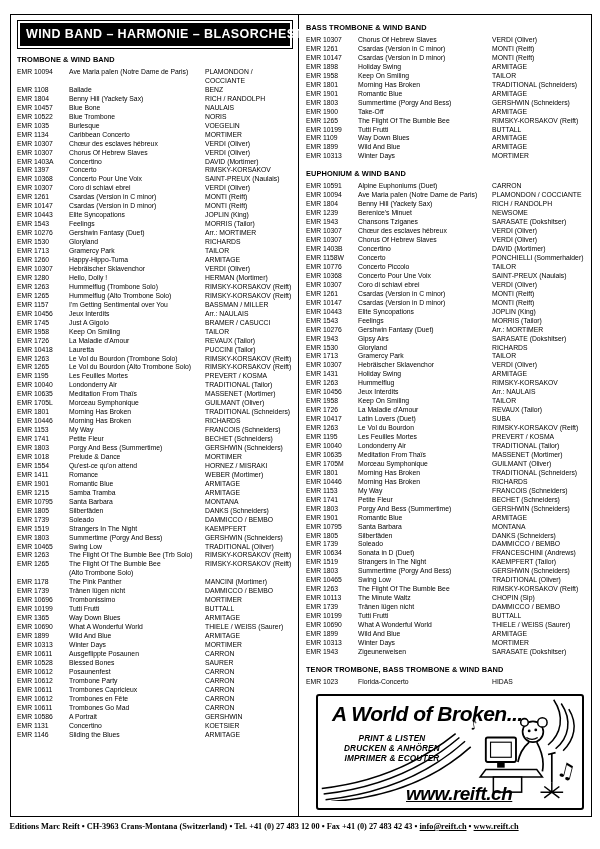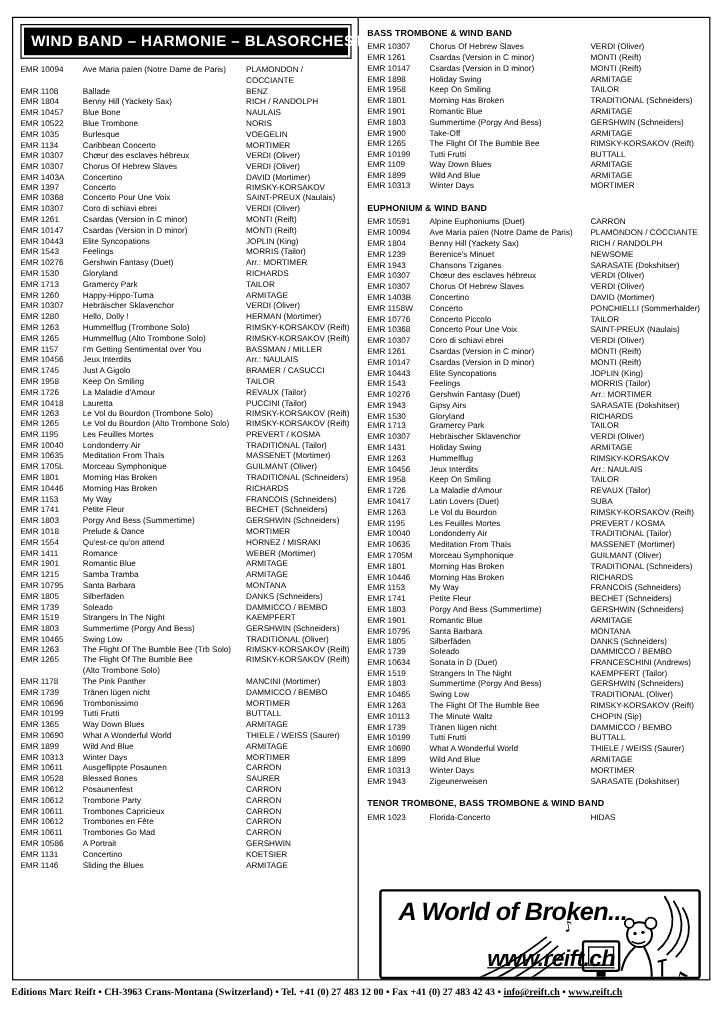--- a/index.html
+++ b/index.html
@@ -1,20 +1,20 @@
 <!DOCTYPE html>
 <html><head>
 <meta charset="utf-8">
 <style>
   html,body{margin:0;padding:0;background:#fff;}
   body{width:600px;height:849px;position:relative;font-family:"Liberation Sans",sans-serif;color:#000;overflow:hidden;}
   .page-box{position:absolute;left:10px;top:14px;width:580px;height:801px;border:1px solid #000;display:flex;background:#fff;}
   .col{box-sizing:border-box;}
   .col-left{width:288px;border-right:1px solid #000;padding:3px 4px 0 6px;}
-  .col-right{flex:1;padding:6px 4px 0 7px;display:flex;flex-direction:column;gap:47px;}
+  .col-right{flex:1;padding:6px 4px 0 7px;display:flex;flex-direction:column;}
   .title-wrap{border:1px solid #000;padding:2px;margin:2px 1px 6px 0;}
   .title-bar{background:#000;color:#fff;font-weight:bold;font-size:12.5px;letter-spacing:.4px;padding:4px 6px 5px 6px;white-space:nowrap;}
   .section-heading{font-weight:bold;font-size:7.4px;margin:8px 0 4px 0;letter-spacing:.1px;}
   .section:first-child .section-heading{margin-top:2px;}
   .row{display:flex;align-items:flex-start;line-height:8.95px;font-size:6.8px;}
   .row .ref{width:52px;flex:none;}
   .row .work{width:132px;flex:none;white-space:pre-line;padding-right:4px;}
   .row .composer{flex:1;}
   .col-right .row .work{width:130px;}
   
@@ -31,20 +31,21 @@
 </head>
 <body>
 
 <div class="page-box">
   <div class="col col-left">
     <div class="title-wrap">
       <div class="title-bar">WIND BAND – HARMONIE – BLASORCHESTER</div>
     </div>
     <div>
         <div class="section">
+          <div class="section-heading">TROMBONE &amp; WIND BAND</div>
           <div class="row">
             <span class="ref">EMR 10094</span>
             <span class="work">Ave Maria païen (Notre Dame de Paris)</span>
             <span class="composer">PLAMONDON / COCCIANTE</span>
           </div>
           <div class="row">
             <span class="ref">EMR 1108</span>
             <span class="work">Ballade</span>
             <span class="composer">BENZ</span>
           </div>
@@ -796,18 +797,23 @@
         <path d="M224,49 C216,56 214,62 212,70" stroke="#000" stroke-width="1.8" fill="none"></path>
         <path d="M232,49 C238,60 240,70 238,80" stroke="#000" stroke-width="1.8" fill="none"></path>
 
         <path d="M244,62 L252,60 M248,61 L248,92" stroke="#000" stroke-width="1.8" fill="none"></path>
         <path d="M236,102 L260,102 M248,92 L248,102 M240,96 L256,108 M256,96 L240,108" stroke="#000" stroke-width="1.6" fill="none"></path>
 
         <text x="252" y="84" font-size="22" font-family="DejaVu Sans, sans-serif" fill="#000" transform="rotate(14 252 84)">♫</text>
         <text x="162" y="36" font-size="13" font-family="DejaVu Sans, sans-serif" fill="#000" transform="rotate(-10 162 36)">♪</text>
       </svg>
       <div class="ad-headline">A World of Broken...</div>
+      <div class="ad-lines">
+        <div class="ad-line">PRINT &amp; LISTEN</div>
+        <div class="ad-line">DRUCKEN &amp; ANHÖREN</div>
+        <div class="ad-line">IMPRIMER &amp; ECOUTER</div>
+      </div>
       <div class="ad-site">www.reift.ch</div>
     </div>
   </div>
 </div>
 
 <div class="footer"><span>Editions Marc Reift • CH-3963 Crans-Montana (Switzerland) • Tel. +41 (0) 27 483 12 00 • Fax +41 (0) 27 483 42 43 • </span><a href="#">info@reift.ch</a><span> • </span><a href="#">www.reift.ch</a></div>
 
 </body></html>

